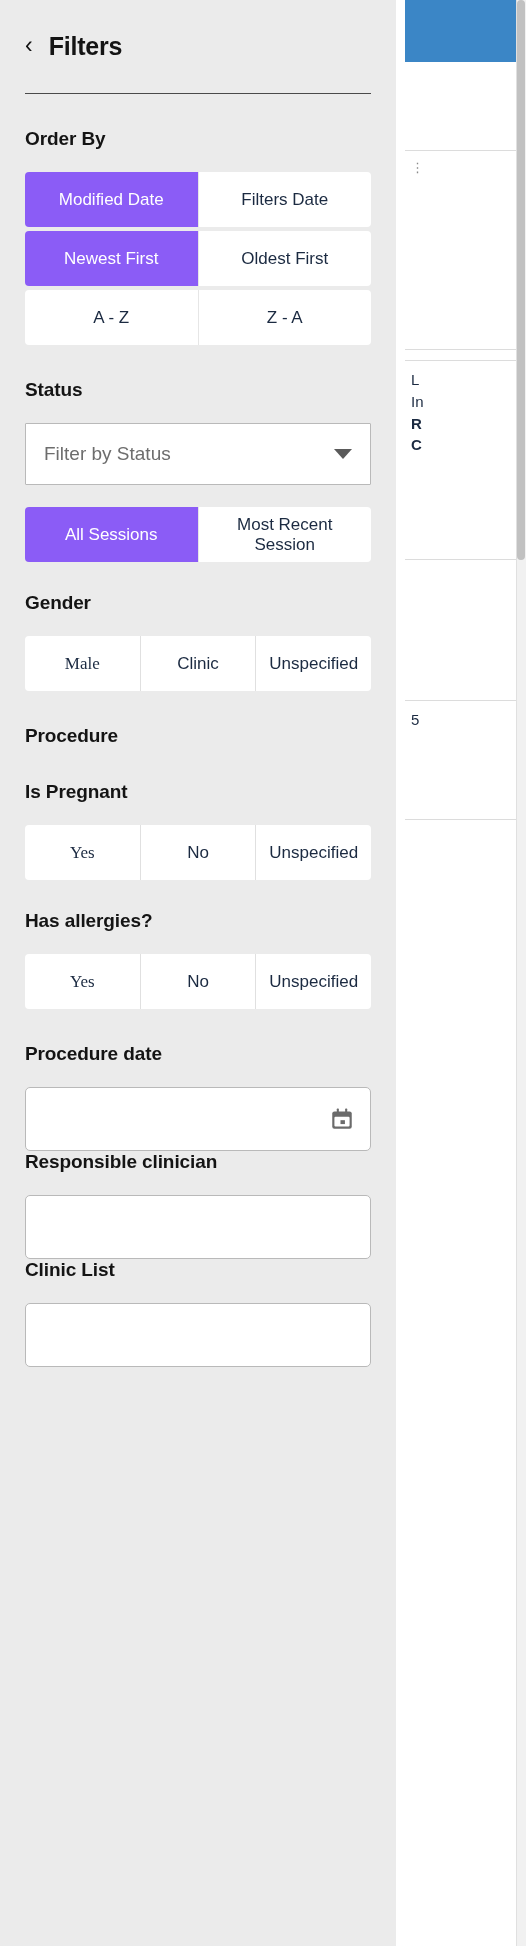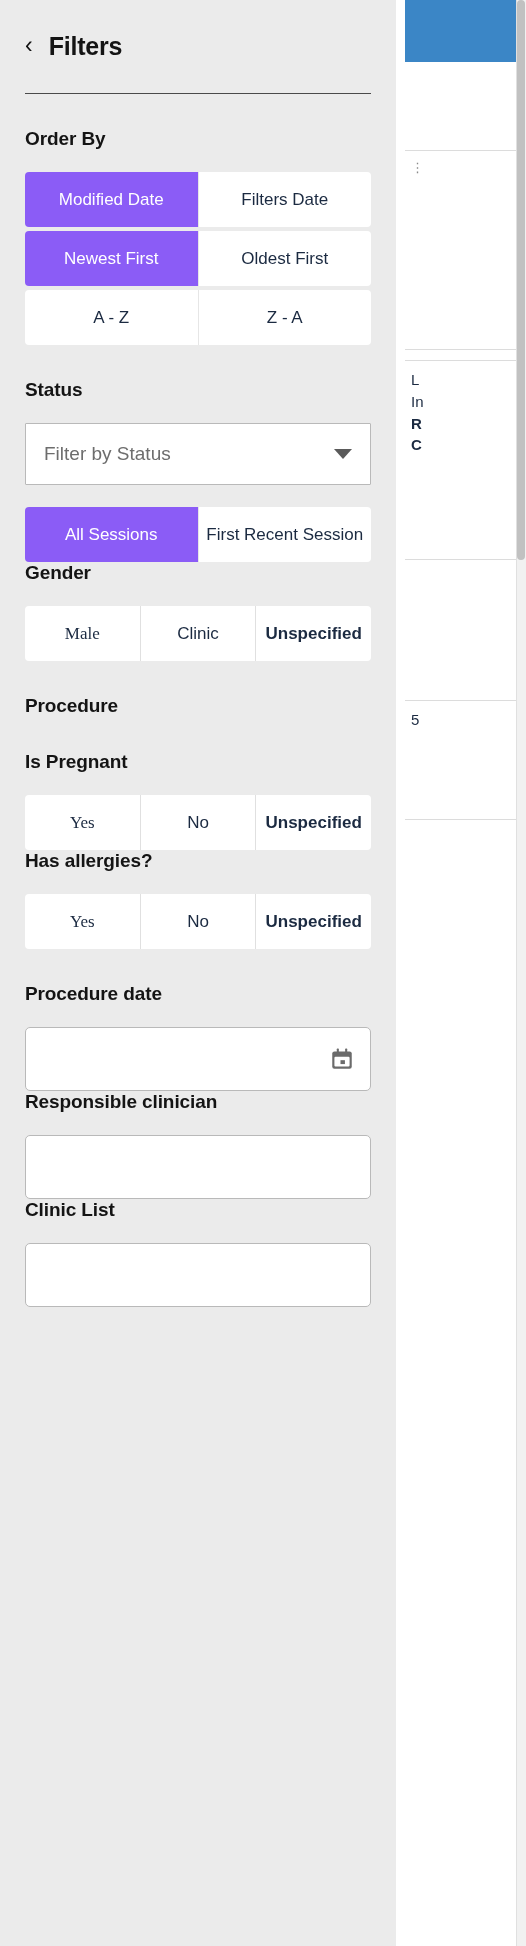--- a/index.html
+++ b/index.html
@@ -146,21 +146,21 @@
   
   .seg-group.tri .seg-btn + .seg-btn {
     border-left: 1px solid #e0e0e0;
   }
   .seg-group.duo .seg-btn + .seg-btn {
     border-left: 1px solid #e6e6e6;
   }
   .seg-group.duo .seg-btn:first-child { border-radius: 4px 0 0 4px; }
   .seg-group.duo .seg-btn:last-child  { border-radius: 0 4px 4px 0; }
   .seg-group.tri .seg-btn:first-child { border-radius: 4px 0 0 4px; font-family: Liberation Serif, serif; }
-  .seg-group.tri .seg-btn:last-child  { border-radius: 0 4px 4px 0; font-weight: bold; }
+  .seg-group.tri .seg-btn:last-child  { border-radius: 0 4px 4px 0; }
   .seg-group.tri .seg-btn:nth-child(2){ border-radius: 0; }
 
   
   .select-box {
     position: relative;
     width: 100%;
     height: 62px;
     background: #ffffff;
     border: 1px solid #b9b9b9;
     border-radius: 1px;
@@ -205,21 +205,21 @@
     right: 16px;
     top: 50%;
     transform: translateY(-50%);
     width: 26px; height: 26px;
     pointer-events: none;
   }
   .tall-input { height: 64px; }
 
   
   .mt-22 { margin-top: 22px; }
-  .mt-30 { }
+  .mt-30 { margin-top: 30px; }
   .mt-34 { margin-top: 34px; }
   .mt-40 { }
 </style>
 </head>
 <body>
 
 <div id="root">
 
   <div class="page-behind">
     <div class="behind-blue-bar"></div>
@@ -274,21 +274,21 @@
     <div class="section mt-34">
       <div class="section-label">Status</div>
 
       <div class="select-box mt-22">
         <span class="select-placeholder">Filter by Status</span>
         <span class="caret"></span>
       </div>
 
       <div class="seg-group duo mt-22">
         <button class="seg-btn active">All Sessions</button>
-        <button class="seg-btn">First Recent Session</button>
+        <button class="seg-btn">Most Recent Session</button>
       </div>
     </div>
 
     <div class="section mt-30">
       <div class="section-label">Gender</div>
       <div class="seg-group tri mt-22">
         <button class="seg-btn">Male</button>
         <button class="seg-btn">Clinic</button>
         <button class="seg-btn">Unspecified</button>
       </div>

